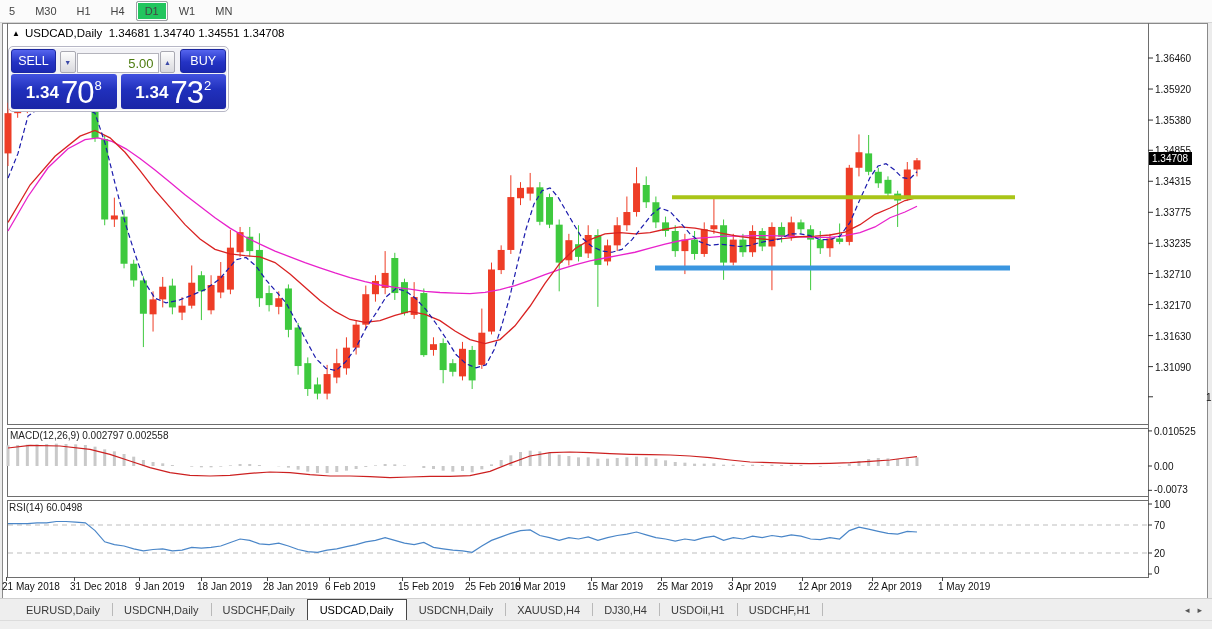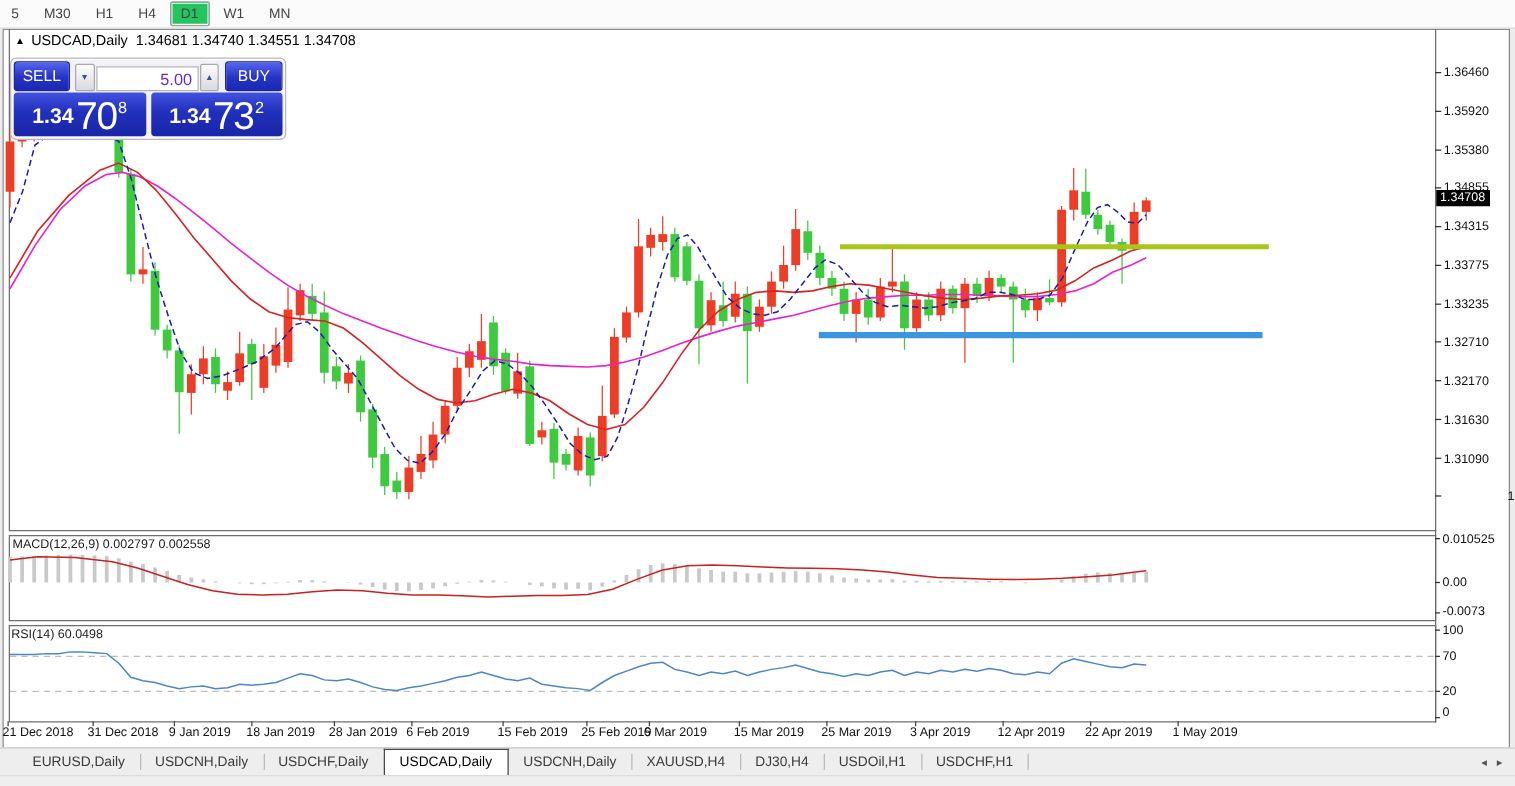--- a/index.html
+++ b/index.html
@@ -16,21 +16,21 @@
   
   #title{position:absolute;left:12px;top:27px;font-size:11.5px;color:#000;z-index:4;white-space:nowrap}
   #title .tri{font-size:8px;vertical-align:1px;margin-right:5px}
   
   #tpanel{position:absolute;left:8px;top:46px;width:219px;height:64px;background:#f2f2f6;border:1px solid #b7b7c6;border-radius:5px;z-index:5;box-shadow:0 0 0 1px #fff inset}
   .trow1{position:absolute;left:2px;top:2px;right:2px;height:24px;display:flex;align-items:flex-end}
   .bbtn{height:22px;border-radius:3px;border:1px solid #1b27a0;background:linear-gradient(#5565ee,#2433c4 55%,#1b28b2);color:#fff;font-size:12.5px;display:flex;align-items:center;justify-content:center}
   #sellbtn{width:50px;margin-right:4px}
   #buybtn{width:51px;margin-left:5px}
   .spinbtn{width:16px;height:20px;border:1px solid #a9a9b2;border-radius:2px;background:linear-gradient(#fdfdfd,#d9d9de);color:#3c4aa8;font-size:7px;display:flex;align-items:center;justify-content:center}
-  #volfield{width:72px;height:18px;border:1px solid #b4b4bc;background:#fff;font-size:13px;color:#6d28d9;text-align:right;padding:0 4px;margin:0 1px}
+  #volfield{width:72px;height:18px;border:1px solid #b4b4bc;background:#fff;font-size:13px;color:#4d7c0f;text-align:right;padding:0 4px;margin:0 1px}
   .trow2{position:absolute;left:2px;top:27px;right:2px;height:35px;display:flex}
   .quote{flex:1;background:linear-gradient(#4252e0,#2030bc 45%,#1a25a6);border-radius:3px;color:#fff;display:flex;align-items:flex-end;justify-content:center;padding-bottom:2px}
   .quote .small{font-size:17px;font-weight:bold;margin-right:2px;margin-bottom:4px}
   .quote .big{font-size:31px;line-height:29px;letter-spacing:-1px}
   .quote .sup{font-size:13px;margin-bottom:14px;margin-left:1px}
   .quote.left{margin-right:2px}.quote.right{margin-left:2px}
   
   .axis-label{position:absolute;font-size:10px;color:#111;z-index:4;white-space:nowrap}
   #curprice{position:absolute;left:1149px;background:#000;color:#fff;font-size:10px;padding:1px 4px 1px 3px;z-index:5}
   .ind-label{position:absolute;font-size:10px;color:#222;z-index:4;white-space:nowrap}
@@ -433,21 +433,21 @@
     <div class="axis-label" style="left:1155px;top:330.5801000000001px">1.31630</div>
     <div class="axis-label" style="left:1155px;top:361.61390000000046px">1.31090</div>
     <div class="axis-label" style="left:1206px;top:391.7856500000003px">1.30565</div>
     <div class="axis-label" style="left:1154px;top:425.9166666666667px">0.010525</div>
     <div class="axis-label" style="left:1154px;top:461px">0.00</div>
     <div class="axis-label" style="left:1154px;top:484px">-0.0073</div>
     <div class="axis-label" style="left:1154px;top:499px">100</div>
     <div class="axis-label" style="left:1154px;top:520px">70</div>
     <div class="axis-label" style="left:1154px;top:548px">20</div>
     <div class="axis-label" style="left:1154px;top:565px">0</div>
-    <div class="date-label" style="left:2px">21 Dec 2018</div>
+    <div class="date-label" style="left:2px">21 May 2018</div>
     <div class="dtick" style="left:6px"></div>
     <div class="date-label" style="left:70px">31 Dec 2018</div>
     <div class="dtick" style="left:74px"></div>
     <div class="date-label" style="left:135px">9 Jan 2019</div>
     <div class="dtick" style="left:139px"></div>
     <div class="date-label" style="left:197px">18 Jan 2019</div>
     <div class="dtick" style="left:201px"></div>
     <div class="date-label" style="left:263px">28 Jan 2019</div>
     <div class="dtick" style="left:267px"></div>
     <div class="date-label" style="left:325px">6 Feb 2019</div>

